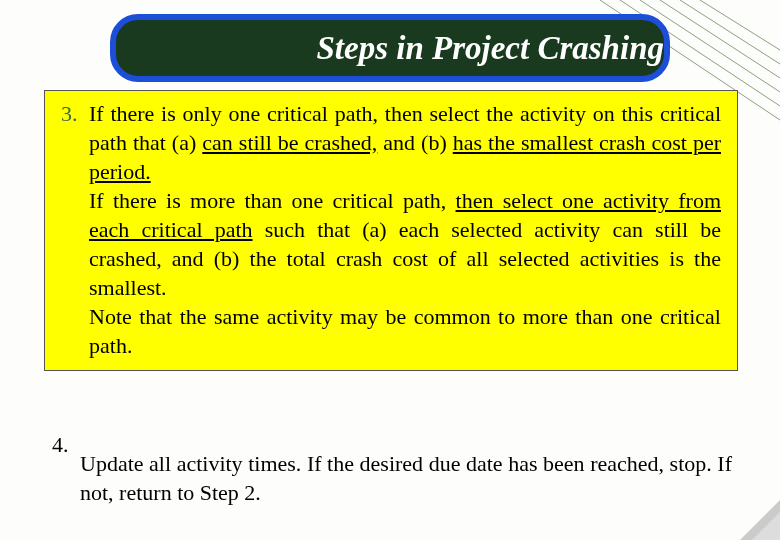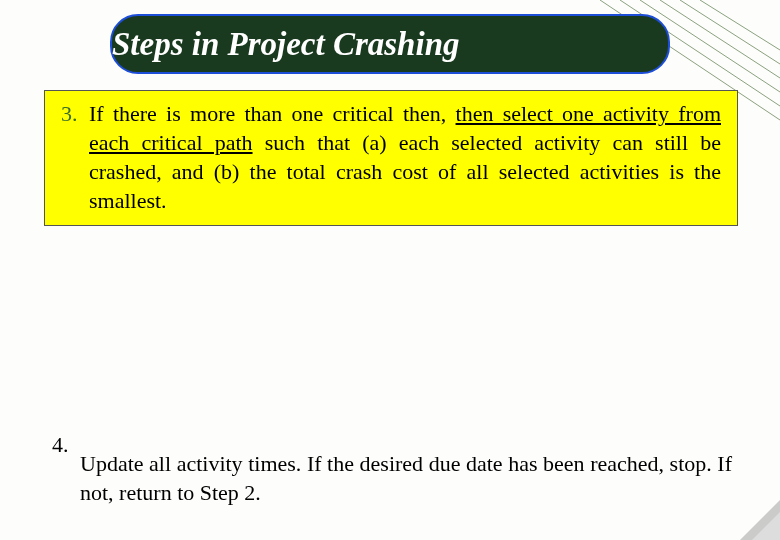--- a/index.html
+++ b/index.html
@@ -16,27 +16,27 @@
     top: 0; right: 0;
     width: 300px; height: 200px;
     pointer-events: none;
     opacity: 0.7;
   }
   .title-box {
     position: absolute;
     top: 14px;
     left: 110px;
     width: 560px;
-    height: 60px;
+    height: 68px;
     background: #1a3a1f;
-    border: 2px solid #1d4ed8;
+    border: 6px solid #1d4ed8;
     border-radius: 28px;
     display: flex;
     align-items: center;
-    justify-content: flex-start;
+    justify-content: flex-end;
   }
   .title-text {
     color: #ffffff;
     font-size: 33px;
     font-style: italic;
     font-weight: bold;
   }
   .step3-box {
     position: absolute;
     top: 90px;
@@ -99,22 +99,26 @@
 
 <div class="title-box">
   <span class="title-text">Steps in Project Crashing</span>
 </div>
 
 <div class="step3-box">
   <div class="step3-row">
     <div class="step3-num">3.</div>
     <div class="step3-body">
       <div>
-        <span>If there is more than one critical then, </span><span class="u">then select one activity from each critical path</span><span> such that (a) each selected activity can still be crashed, and (b) the total crash cost of all selected activities is the smallest.</span>
+        <span>If there is only one critical path, then select the activity on this critical path that (a) </span><span class="u">can still be crashed,</span><span> and (b) </span><span class="u">has the smallest crash cost per period.</span>
       </div>
+      <div>
+        <span>If there is more than one critical path, </span><span class="u">then select one activity from each critical path</span><span> such that (a) each selected activity can still be crashed, and (b) the total crash cost of all selected activities is the smallest.</span>
+      </div>
+      <div>Note that the same activity may be common to more than one critical path.</div>
     </div>
   </div>
 </div>
 
 <div class="step4-box">
   <div class="step4-num">4.</div>
   <div class="step4-body">Update all activity times. If the desired due date has been reached, stop. If not, return to Step 2.</div>
 </div>
 
 <div class="corner"></div>

